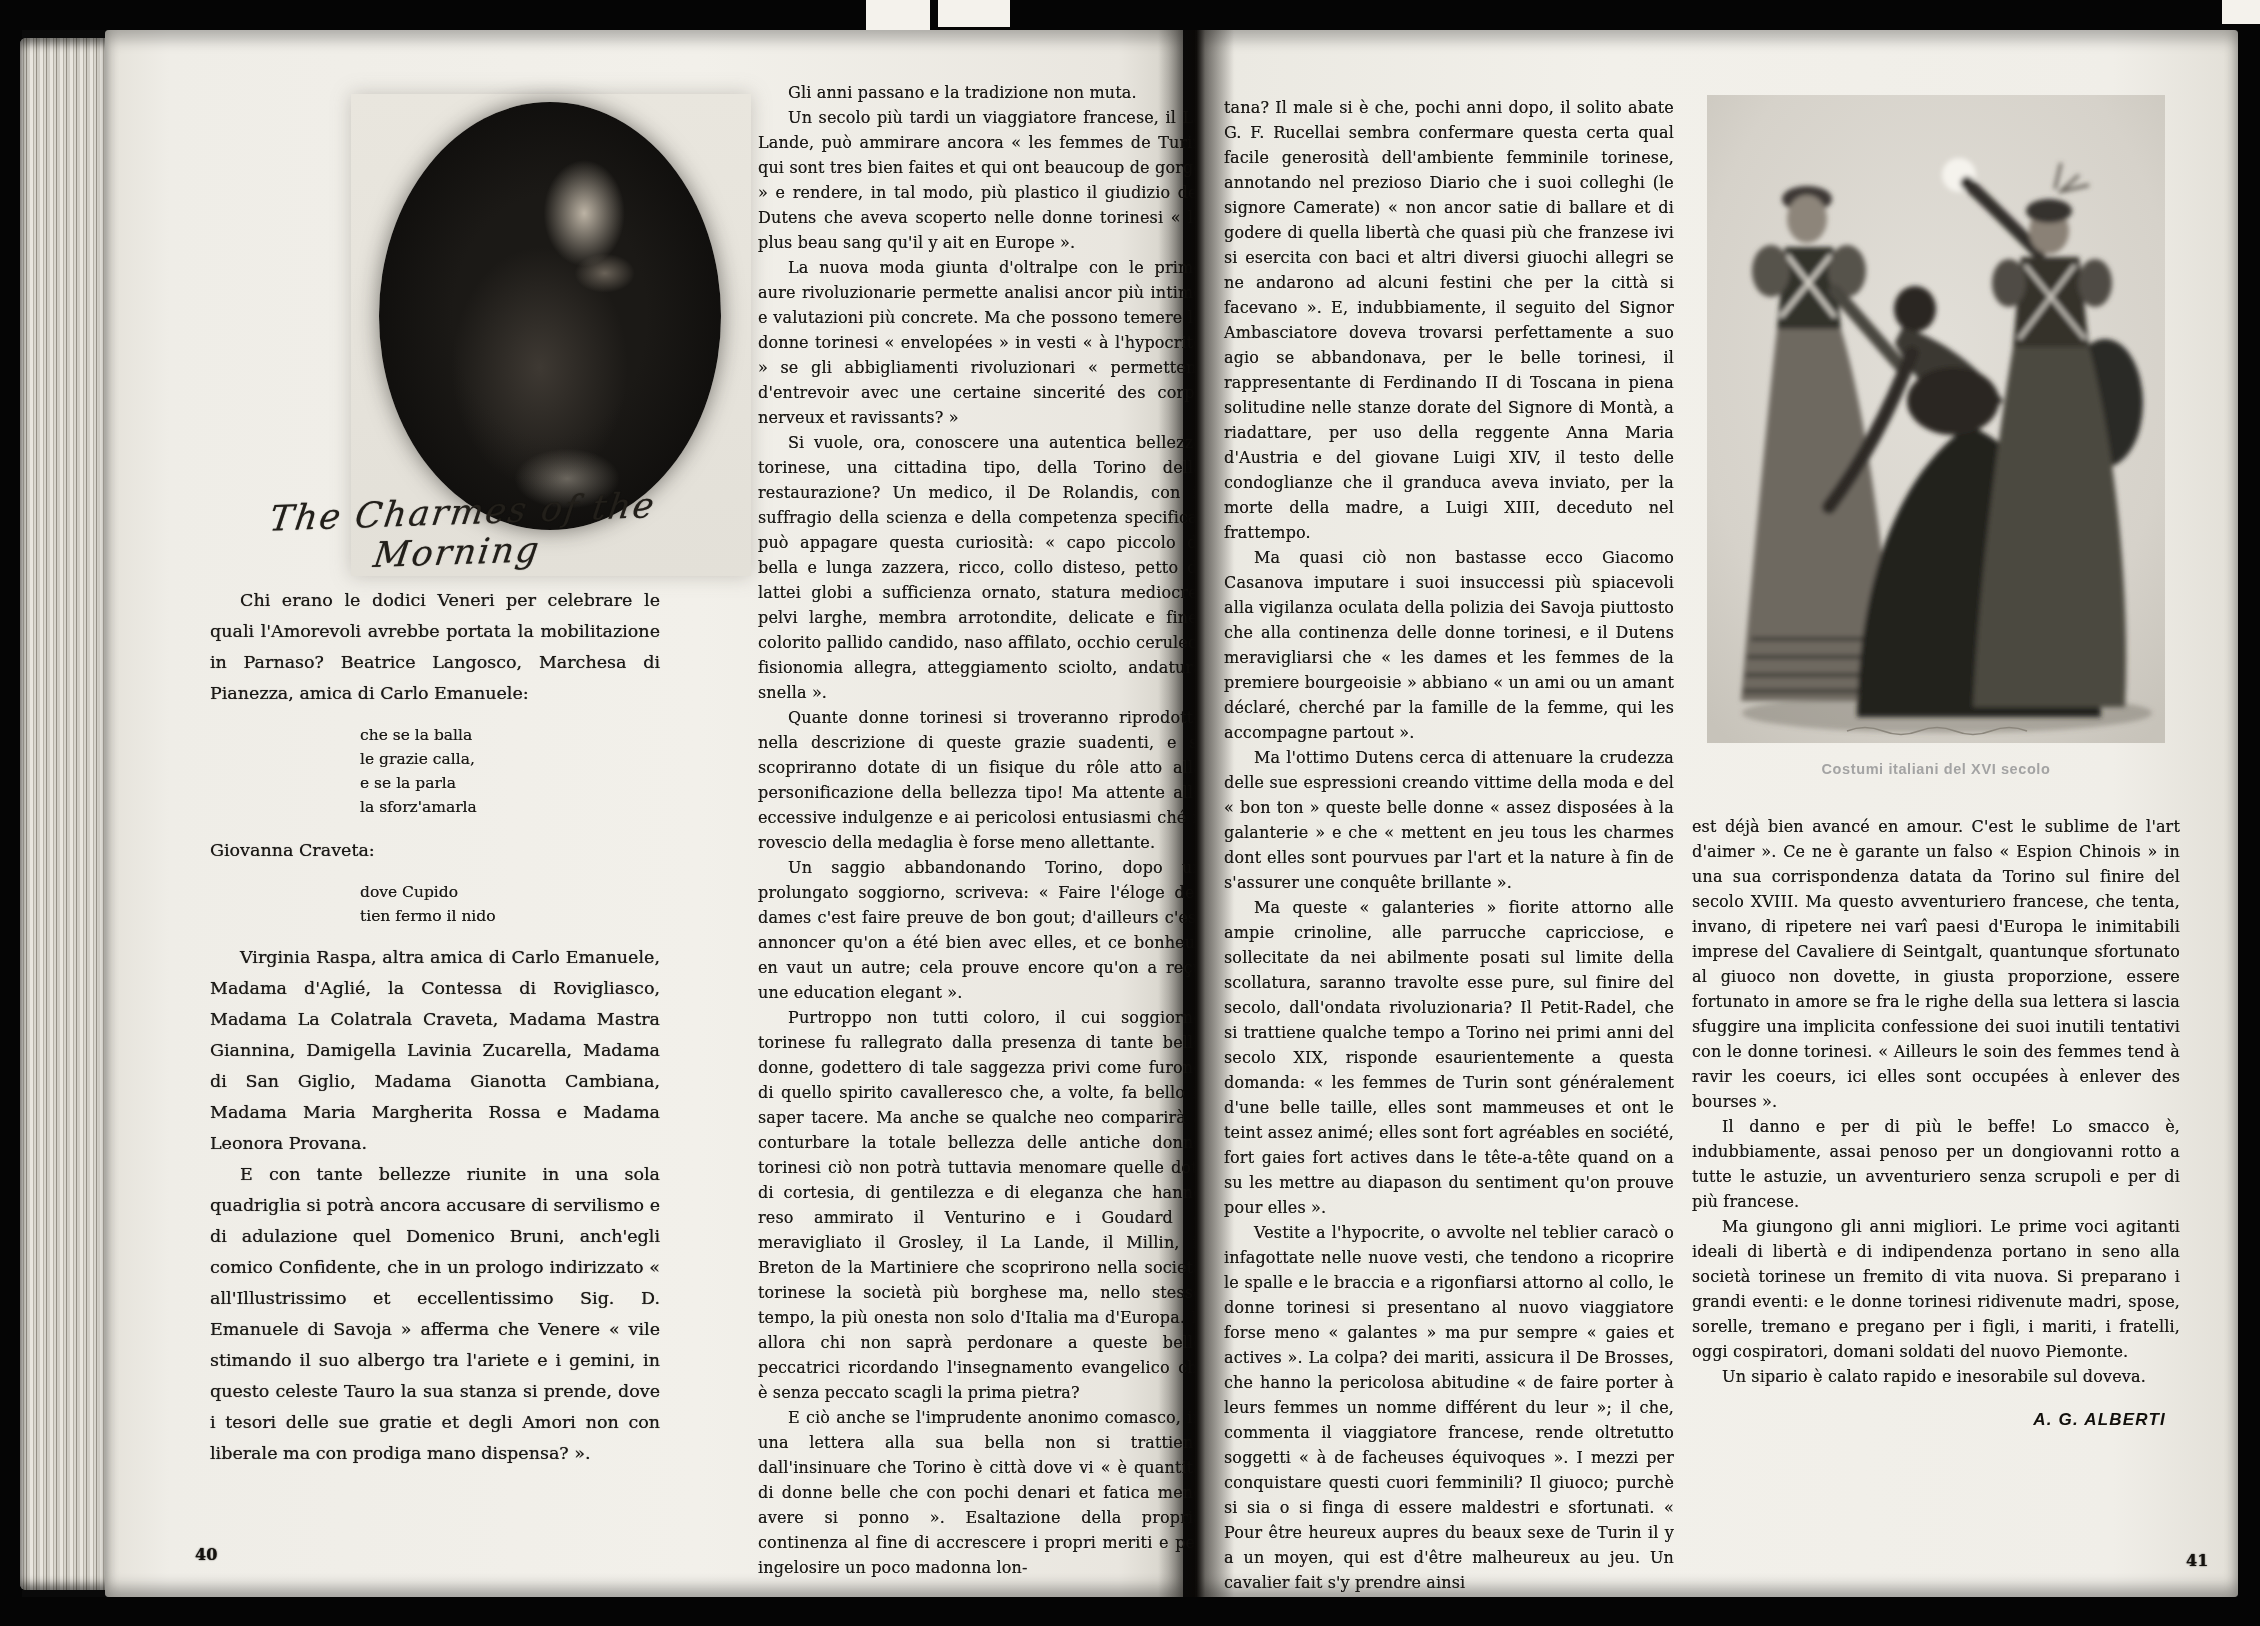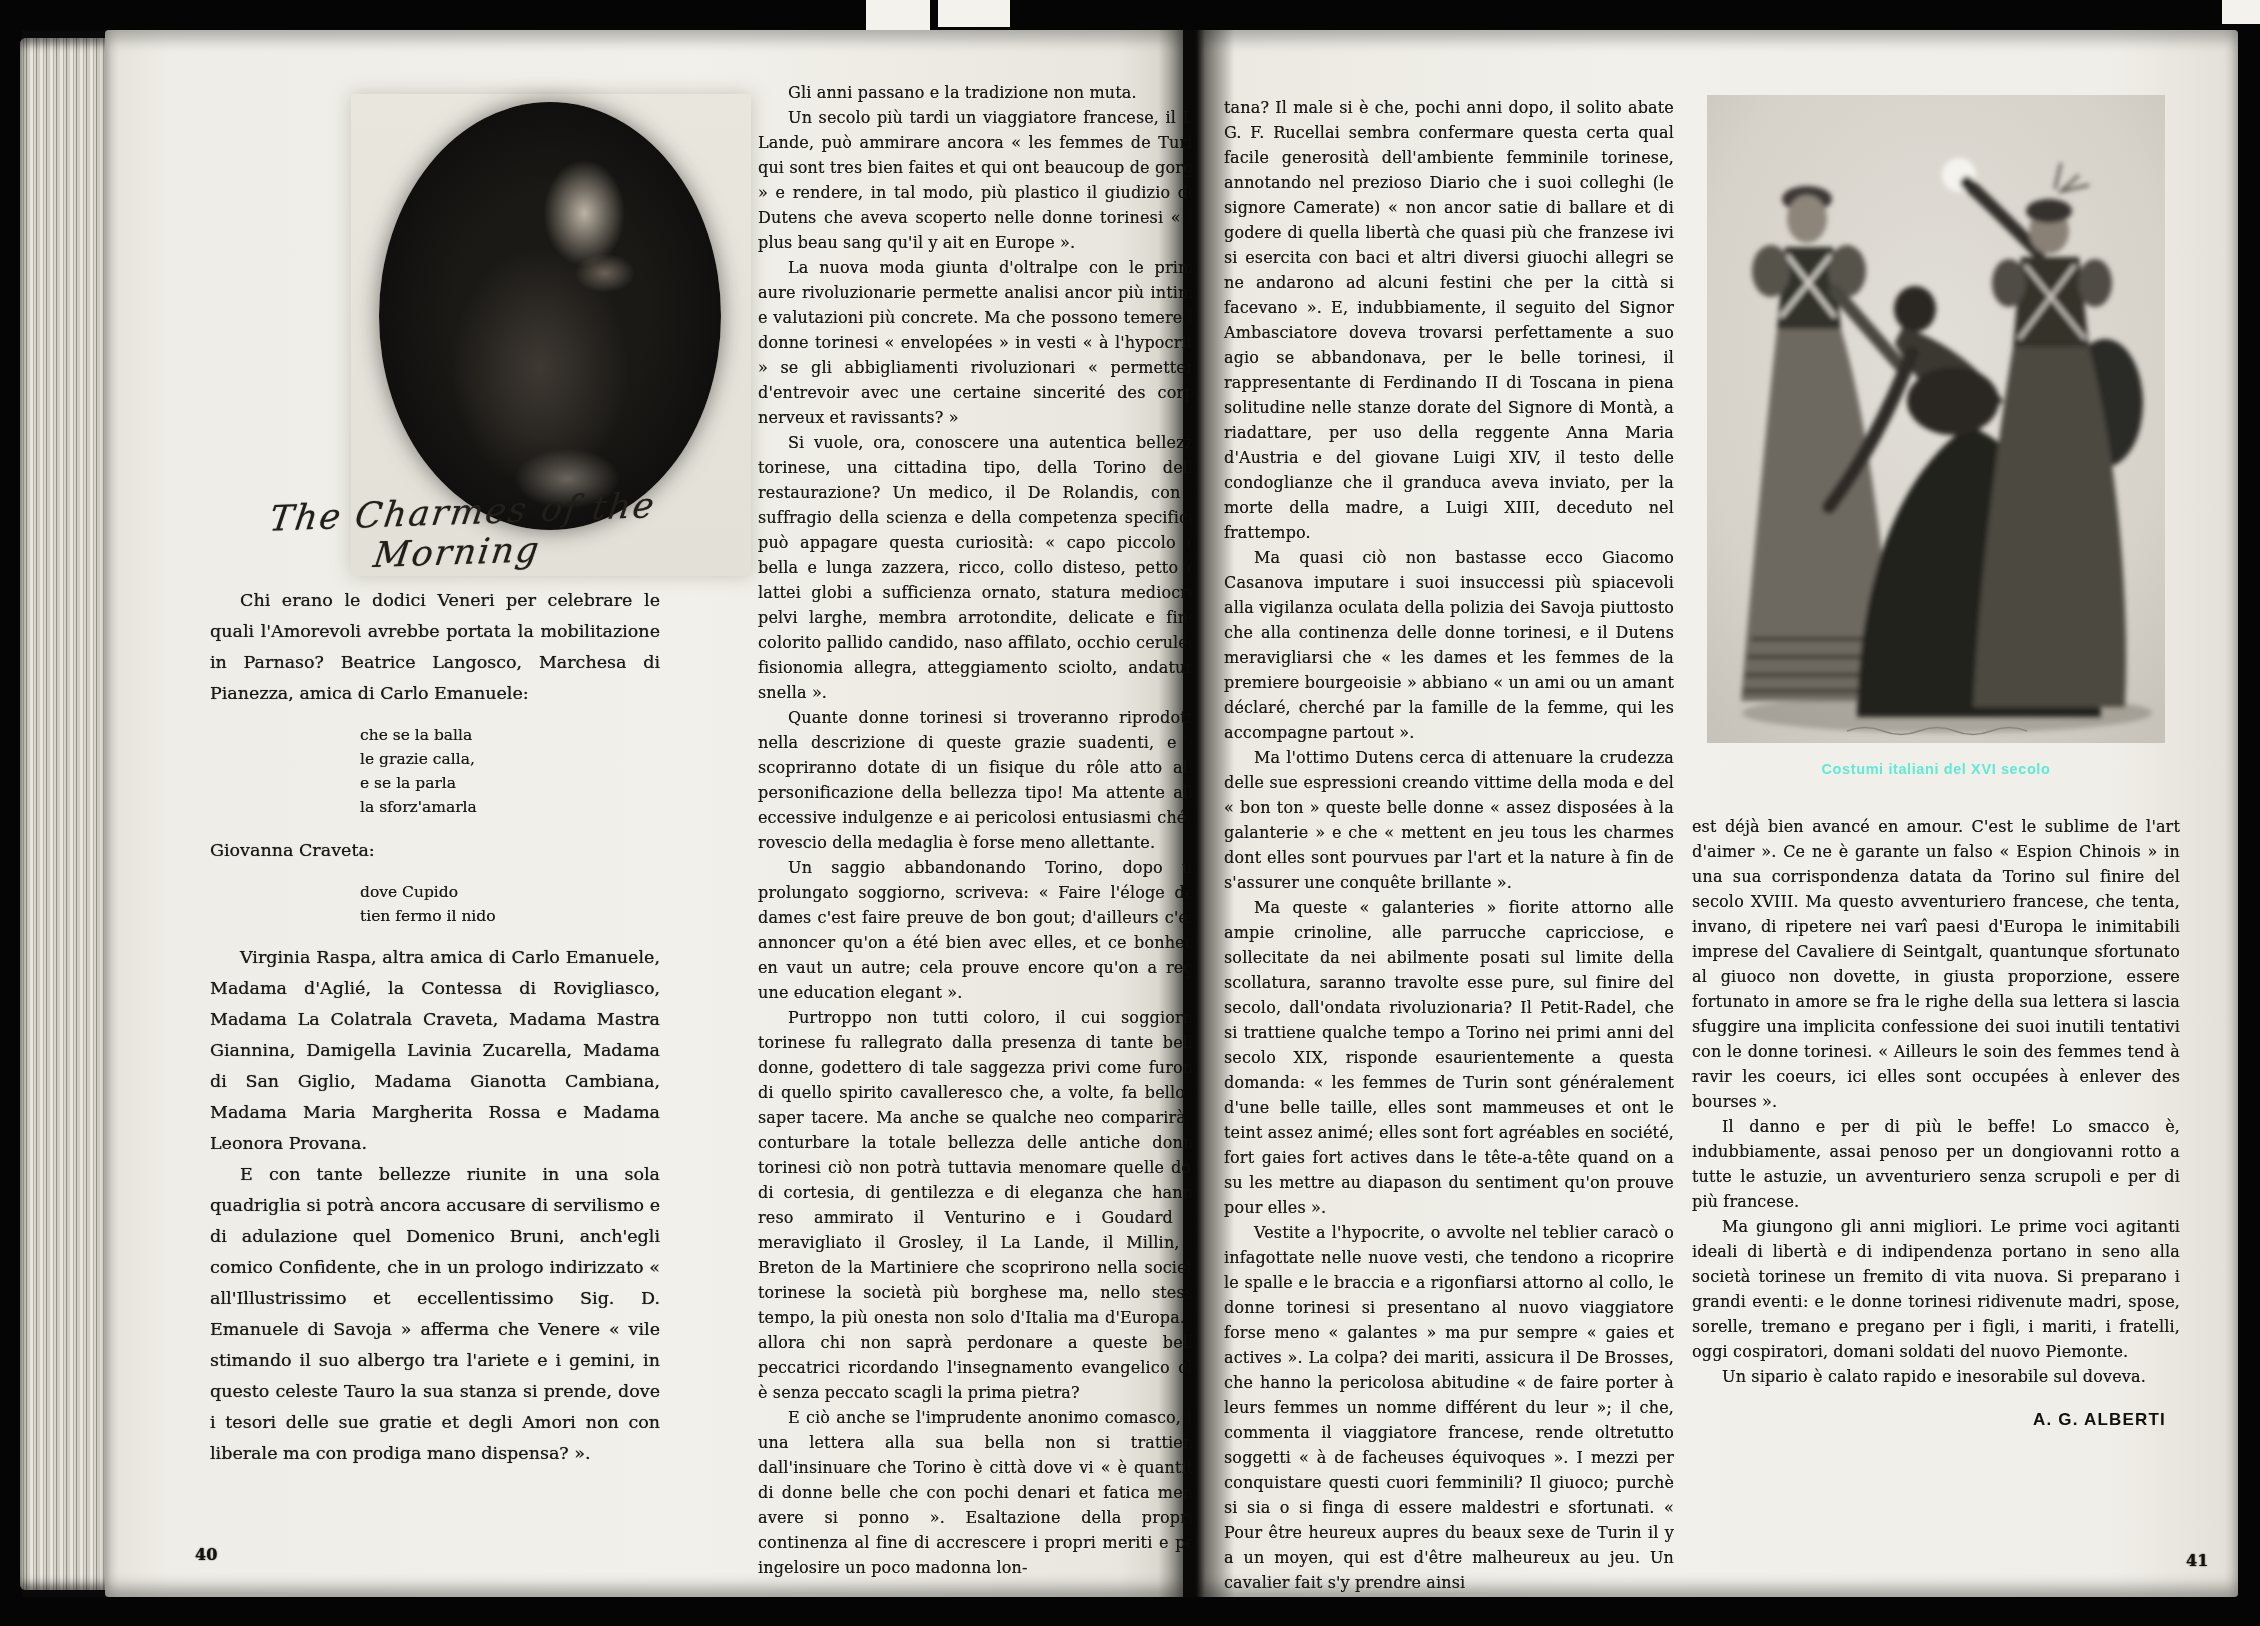--- a/index.html
+++ b/index.html
@@ -45,24 +45,24 @@
        radial-gradient(ellipse 110px 150px at 47% 62%, rgba(105,96,86,.45), rgba(105,96,86,0) 80%),
        radial-gradient(ellipse 70px 40px at 55% 88%, rgba(190,182,168,.5), rgba(190,182,168,0) 75%),
        radial-gradient(ellipse at 50% 50%, #1b1916 40%, #0a0908 92%);
      box-shadow:0 0 22px rgba(30,28,24,.55);}
   #portrait-caption{position:absolute;left:220px;top:492px;width:480px;text-align:center;
      font-style:italic;font-size:35px;letter-spacing:2px;color:#221f1a;
      transform:rotate(-2deg) skewX(-10deg);text-shadow:0 0 1px rgba(20,18,14,.6);}
   
   #costume-figure{display:block;margin:0 auto;width:458px;height:648px;}
   #costume-caption{margin:14px 0 4px 0;text-align:center;font-family:"Liberation Sans",sans-serif;
-     font-weight:bold;font-size:14.5px;letter-spacing:.6px;color:#5eead4;}
+     font-weight:bold;font-size:14.5px;letter-spacing:.6px;color:#a3a3a3;}
   #right-col2-text{margin-top:32px;}
   #author-line{margin:18px 14px 0 0;text-align:right;font-family:"Liberation Sans",sans-serif;
-     font-weight:bold;font-size:17px;letter-spacing:1.2px;color:#12100c;}
+     font-weight:bold;font-size:17px;letter-spacing:1.2px;color:#12100c;font-style:italic;}
   .folio{position:absolute;font-weight:bold;font-size:16px;color:#14120e;text-shadow:0 0 1.4px #14120e;}
   #folio-40{left:195px;top:1545px;}
   #folio-41{left:2186px;top:1551px;}
 </style>
 </head>
 <body>
 
 <div id="scan">
 
   <div class="bar" style="left:0;top:0;width:2260px;height:30px;"></div>

